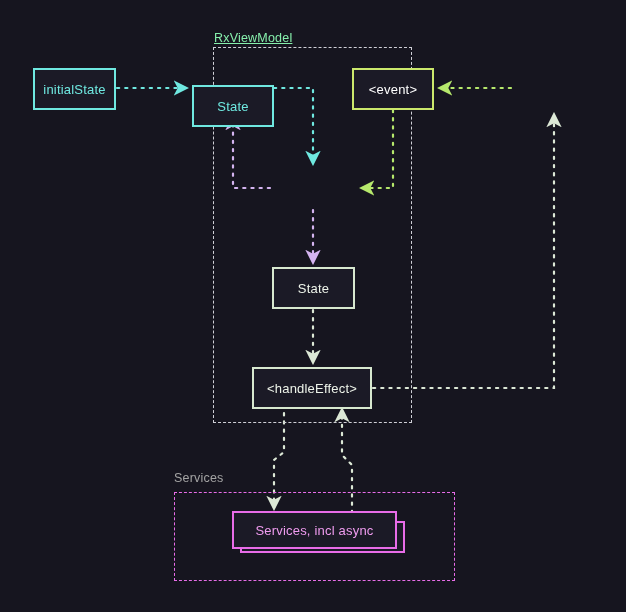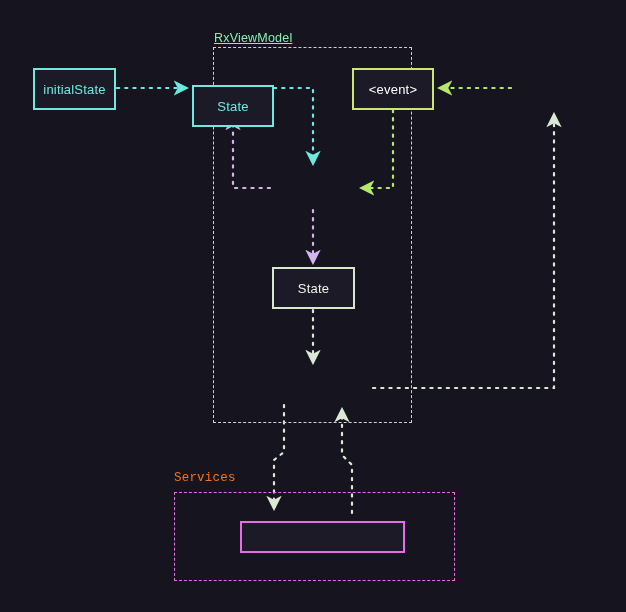--- a/index.html
+++ b/index.html
@@ -97,36 +97,42 @@
 
     <path d="M284,405 L284,452 L274,460 L274,508" fill="none" stroke="#dce8d6" stroke-width="2.2" stroke-dasharray="2.2 6" stroke-linecap="round" marker-end="url(#ar-pale)"></path>
 
     <path d="M352,513 L352,465 L342,455 L342,410" fill="none" stroke="#dce8d6" stroke-width="2.2" stroke-dasharray="2.2 6" stroke-linecap="round" marker-end="url(#ar-pale)"></path>
   </svg>
 
   <div class="groupbox" style="left:213px; top:47px; width:199px; height:376px;"></div>
   <div class="grouplabel" style="left:214px; top:31px; color:#86efac;text-decoration:underline;">RxViewModel</div>
 
   <div class="groupbox services" style="left:174px; top:492px; width:281px; height:89px;"></div>
-  <div class="grouplabel" style="left:174px; top:471px; color:#f97316;font-family:Liberation Mono, monospace;">Services</div>
+  <div class="grouplabel" style="left:174px; top:471px; color:#a3a3a3;">Services</div>
 
   <div class="node" style="left:33px; top:68px; width:83px; height:42px; border-color:#6fe8e0; color:#6fe8e0;">
     <span>initialState</span>
   </div>
 
   <div class="node" style="left:192px; top:68px; width:82px; height:42px; border-color:#6fe8e0; color:#6fe8e0;margin-top:17px;">
     <span>State</span>
   </div>
 
   <div class="node" style="left:352px; top:68px; width:82px; height:42px; border-color:#cbe86c; color:#ffffff;">
     <span>&lt;event&gt;</span>
   </div>
 
 
 
   <div class="node" style="left:272px; top:267px; width:83px; height:42px; border-color:#d7e8cf; color:#eef4ea;">
     <span>State</span>
   </div>
 
+  <div class="node" style="left:252px; top:367px; width:120px; height:42px; border-color:#d7e8cf; color:#eef4ea;">
+    <span>&lt;handleEffect&gt;</span>
+  </div>
 
   <div class="stackback" style="left:240px; top:521px; width:165px; height:32px;"></div>
+  <div class="node" style="left:232px; top:511px; width:165px; height:38px; border-color:#e86ce8; color:#f09cf0;">
+    <span>Services, incl async</span>
+  </div>
 
 </div>
 
 </body></html>

